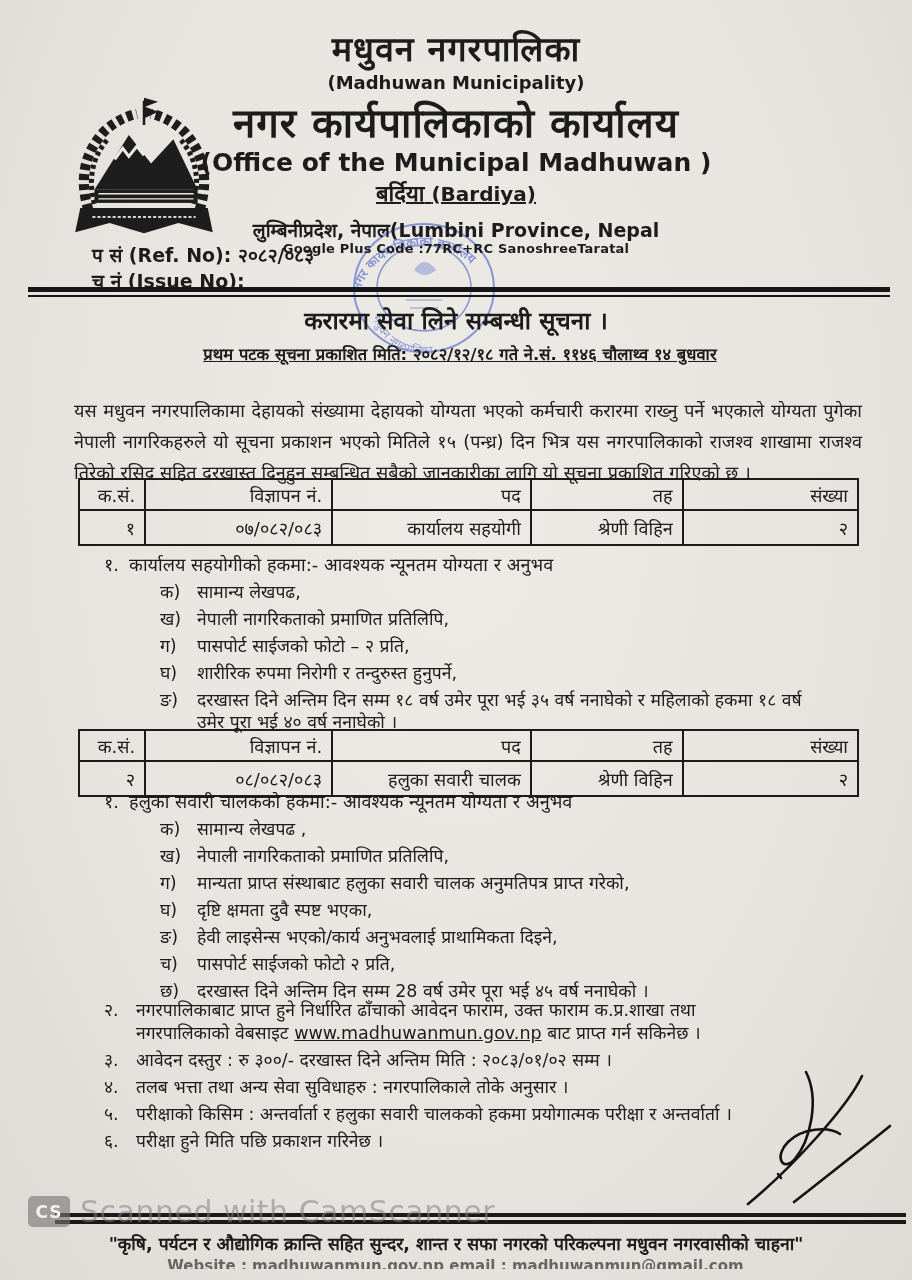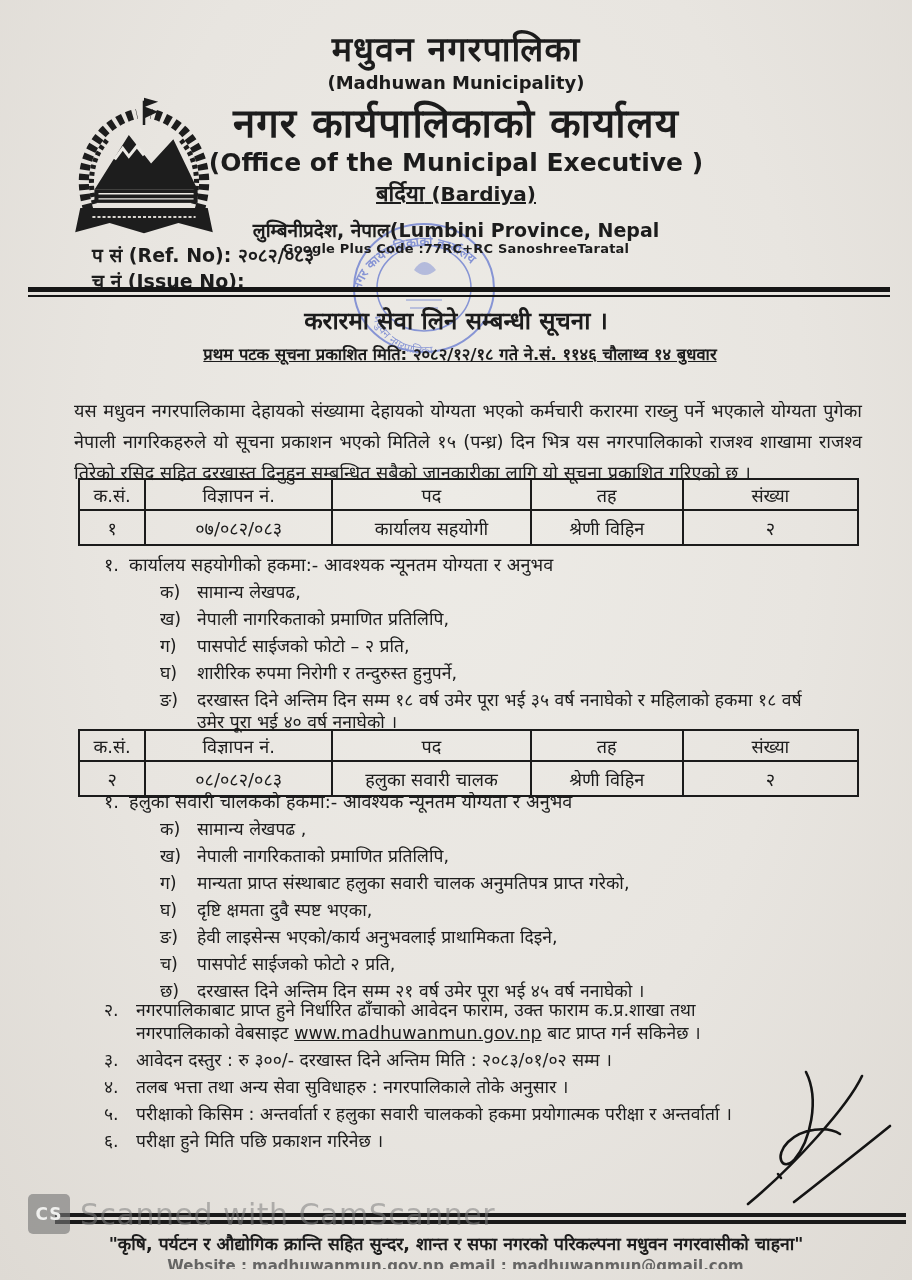--- a/index.html
+++ b/index.html
@@ -29,21 +29,21 @@
   .rule{position:absolute;height:3px;border-top:5px solid #161616;border-bottom:2px solid #161616;z-index:2;}
   .top-rule{top:287px;left:28px;right:22px;}
   .footer-rule{top:1213px;left:55px;right:6px;border-top:4px solid #1a1a1a;border-bottom:4px solid #1a1a1a;}
   
   .doc-title{position:absolute;top:303px;left:0;right:0;text-align:center;font-size:24px;font-weight:bold;z-index:2;}
   .doc-subtitle{position:absolute;top:342px;left:8px;right:0;text-align:center;font-size:16.5px;font-weight:bold;text-decoration:underline;z-index:2;}
   
   .intro{position:absolute;top:377px;left:74px;right:50px;font-size:18px;line-height:31px;text-align:justify;z-index:2;}
   
   .vac-table{position:absolute;left:78px;width:781px;border-collapse:collapse;font-size:18px;z-index:2;background:transparent;}
-  .vac-table th,.vac-table td{border:2px solid #1b1b1b;padding:1px 9px;text-align:center;font-weight:normal;}
+  .vac-table th,.vac-table td{border:2px solid #1b1b1b;padding:1px 9px;text-align:right;font-weight:normal;}
   .vac-table th{height:27px;}
   .vac-table td{height:31px;}
   .t1{top:478px;}
   .t2{top:729px;}
   
   .sec{position:absolute;left:104px;right:40px;font-size:17.5px;line-height:22px;z-index:2;}
   .sec1{top:554px;}
   .sec2{top:791px;}
   .sec-head{display:flex;gap:10px;font-size:18px;}
   .sub{display:flex;gap:13px;margin-top:5px;margin-left:56px;padding-right:55px;}
@@ -56,21 +56,21 @@
   
   .sig-flourish{position:absolute;top:1066px;right:10px;width:170px;height:146px;z-index:3;}
   .sig-block{position:absolute;top:1176px;right:16px;width:250px;text-align:center;color:#1b2fd6;font-weight:bold;z-index:4;}
   .sig-name{font-size:21px;}
   .sig-role{font-size:18px;margin-top:4px;}
   
   .slogan{position:absolute;top:1231px;left:0;right:0;text-align:center;font-size:17.5px;font-weight:bold;z-index:3;}
   .website-line{position:absolute;top:1257px;left:0;right:1px;text-align:center;font-size:15px;font-weight:bold;color:#474747;height:12px;overflow:hidden;opacity:.8;z-index:3;}
   
   .watermark{position:absolute;top:1194px;left:28px;display:flex;align-items:center;gap:10px;z-index:5;color:rgba(128,128,128,.55);font-size:30px;letter-spacing:.5px;}
-  .wm-badge{width:42px;height:40px;background:rgba(118,118,118,.62);color:#f0f0ee;border-radius:5px;display:flex;align-items:center;justify-content:center;font-size:17px;font-weight:bold;letter-spacing:1px;}
+  .wm-badge{width:42px;height:31px;background:rgba(118,118,118,.62);color:#f0f0ee;border-radius:5px;display:flex;align-items:center;justify-content:center;font-size:17px;font-weight:bold;letter-spacing:1px;}
 </style>
 </head>
 <body>
 
 <div class="page">
 
   <svg class="logo" viewBox="0 0 170 152">
     <g stroke="#1d1d1d" fill="none">
       <line x1="85" y1="8" x2="85" y2="32" stroke-width="2.5"></line>
     </g>
@@ -103,21 +103,21 @@
       <textPath href="#arcB" startOffset="6%">मधुवन नगरपालिका</textPath>
     </text>
     <path d="M96,66 q10,-16 22,0 q-11,10 -22,0" fill="#3550c8" opacity=".55"></path>
     <path d="M88,96 h36 M92,104 h28" stroke="#3550c8" stroke-width="2" opacity=".5"></path>
   </svg>
 
   <header class="letterhead">
     <div class="h-np1">मधुवन नगरपालिका</div>
     <div class="h-en1">(Madhuwan Municipality)</div>
     <div class="h-np2">नगर कार्यपालिकाको कार्यालय</div>
-    <div class="h-en2">(Office of the Municipal Executive )</div>
+    <div class="h-en2">(Office of the Municipal Madhuwan )</div>
     <div class="h-line3">
       <span class="h-np3">बर्दिया</span>
       <span>(Bardiya)</span>
     </div>
     <div class="h-line4">
       <span>लुम्बिनीप्रदेश, नेपाल</span><span>(Lumbini Province, Nepal</span>
     </div>
     <div class="h-plus">Google Plus Code :77RC+RC SanoshreeTaratal</div>
   </header>
 
@@ -242,21 +242,21 @@
     <div class="sub">
         <span class="lbl">ङ)</span>
         <span>हेवी लाइसेन्स भएको/कार्य अनुभवलाई प्राथामिकता दिइने,</span>
       </div>
     <div class="sub">
         <span class="lbl">च)</span>
         <span>पासपोर्ट साईजको फोटो २ प्रति,</span>
       </div>
     <div class="sub">
         <span class="lbl">छ)</span>
-        <span>दरखास्त दिने अन्तिम दिन सम्म २१ वर्ष उमेर पूरा भई ४५ वर्ष ननाघेको ।</span>
+        <span>दरखास्त दिने अन्तिम दिन सम्म 28 वर्ष उमेर पूरा भई ४५ वर्ष ननाघेको ।</span>
       </div>
   </section>
 
   <div class="cond-list">
     <div class="cond">
       <span class="num">२.</span>
       <span><span>नगरपालिकाबाट प्राप्त हुने निर्धारित ढाँचाको आवेदन फाराम, उक्त फाराम क.प्र.शाखा तथा नगरपालिकाको वेबसाइट </span><span class="doc-link">www.madhuwanmun.gov.np</span><span> बाट प्राप्त गर्न सकिनेछ ।</span></span>
     </div>
     <div class="cond">
       <span class="num">३.</span>

